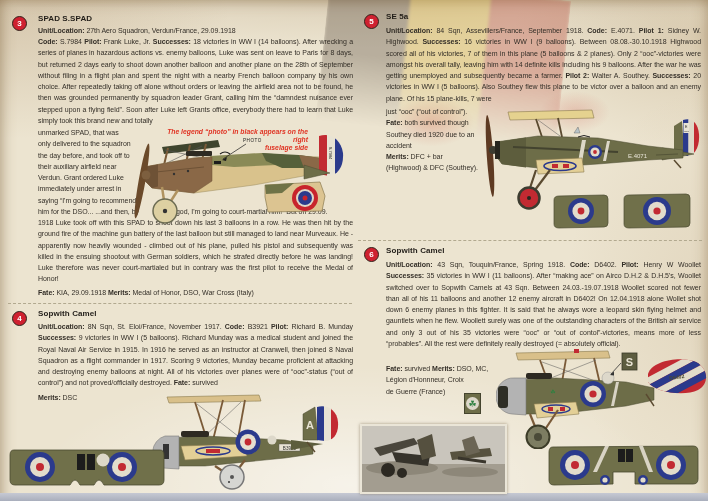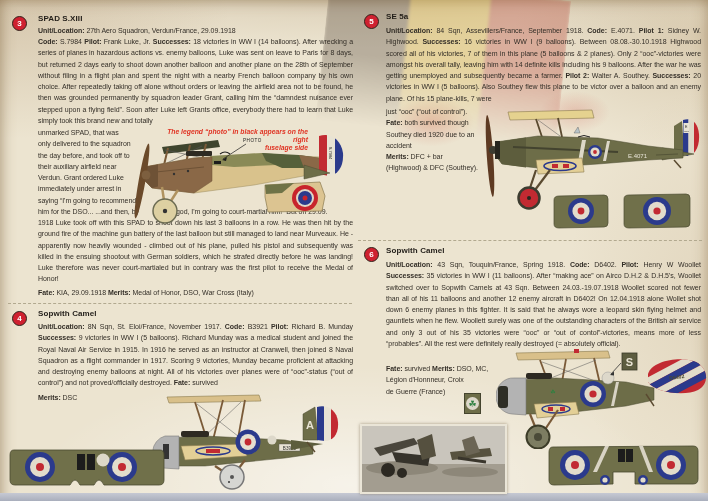--- a/index.html
+++ b/index.html
@@ -65,21 +65,21 @@
   svg text{font-family:"Liberation Sans",sans-serif;}
 </style>
 </head>
 <body>
 
 <div id="page">
   <div id="flag"></div>
   <div id="bottomstrip"></div>
 
   <div class="badge" id="b3">3</div>
-  <div class="ttl" id="t3">SPAD S.XIII</div>
+  <div class="ttl" id="t3">SPAD S.SPAD</div>
   <div class="body" id="s3-intro"><b>Unit/Location:</b><span> 27th Aero Squadron, Verdun/France, 29.09.1918</span></div>
   <div class="body" id="s3-body"><b>Code:</b><span> S.7984 </span><b>Pilot:</b><span> Frank Luke, Jr. </span><b>Successes:</b><span> 18 victories in WW I (14 balloons). After wrecking a series of planes in hazardous actions vs. enemy balloons, Luke was sent on leave to Paris for 8 days, but returned 2 days early to shoot down another balloon and another plane on the 28th of September without filing in a flight plan and spent the night with a nearby French balloon company by his own choice. After repeatedly taking off alone without orders or leaving the airfield area not to be found, he then was grounded permanently by squadron leader Grant, calling him the “damndest nuisance ever stepped upon a flying field”. Soon after Luke left Grants office, everybody there  had to learn that Luke simply took this brand new and totally</span></div>
   <div class="body pre" id="s3-side"><span>unmarked SPAD, that was
 only delivered to the squadron
 the day before, and took off to
 their auxiliary airfield near
 Verdun. Grant ordered Luke
 immediately under arrest in
 saying “I'm going to recommend
 him for the DSO... ...and then, by</span></div>

